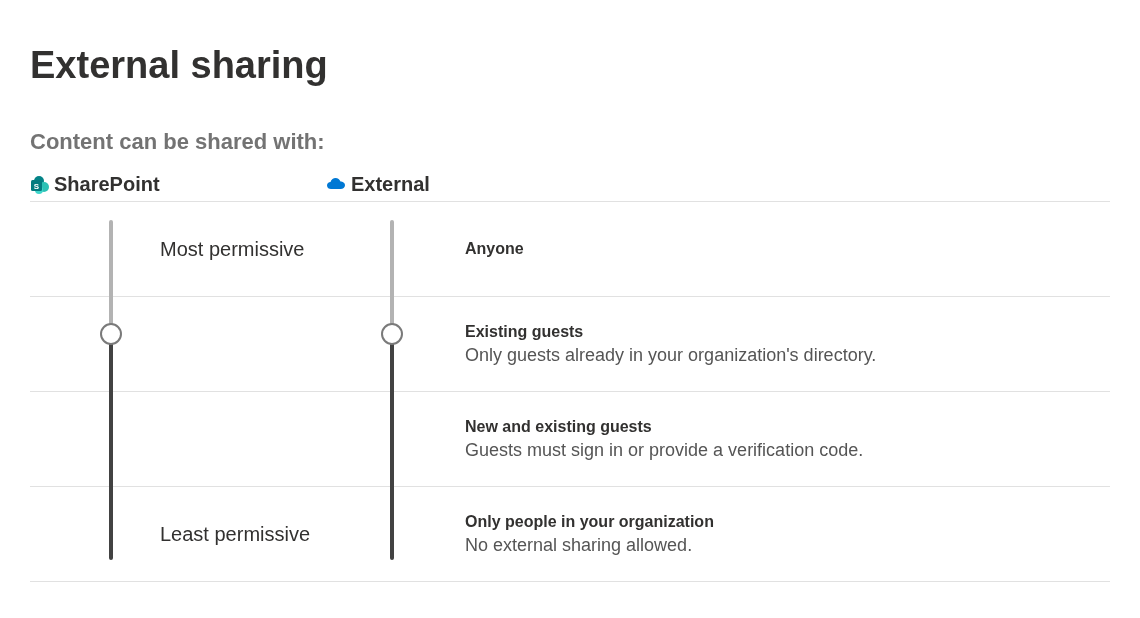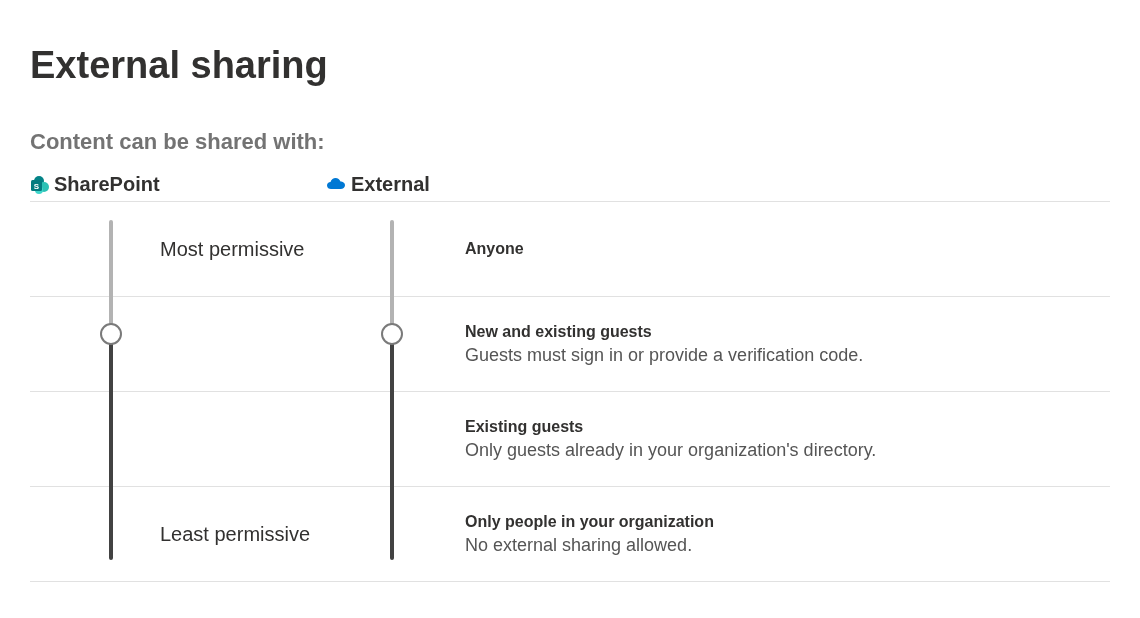--- a/index.html
+++ b/index.html
@@ -143,32 +143,32 @@
       <div class="cell-desc">
         <div class="opt-title">Anyone</div>
       </div>
     </div>
 
     <div class="row">
       <div class="cell-sp-slider"></div>
       <div class="cell-mid-label"></div>
       <div class="cell-od-slider"></div>
       <div class="cell-desc">
-        <div class="opt-title">New and existing guests</div>
-        <div class="opt-sub">Guests must sign in or provide a verification code.</div>
+        <div class="opt-title">Existing guests</div>
+        <div class="opt-sub">Only guests already in your organization's directory.</div>
       </div>
     </div>
 
     <div class="row">
       <div class="cell-sp-slider"></div>
       <div class="cell-mid-label"></div>
       <div class="cell-od-slider"></div>
       <div class="cell-desc">
-        <div class="opt-title">Existing guests</div>
-        <div class="opt-sub">Only guests already in your organization's directory.</div>
+        <div class="opt-title">New and existing guests</div>
+        <div class="opt-sub">Guests must sign in or provide a verification code.</div>
       </div>
     </div>
 
     <div class="row">
       <div class="cell-sp-slider"></div>
       <div class="cell-mid-label">Least permissive</div>
       <div class="cell-od-slider"></div>
       <div class="cell-desc">
         <div class="opt-title">Only people in your organization</div>
         <div class="opt-sub">No external sharing allowed.</div>

